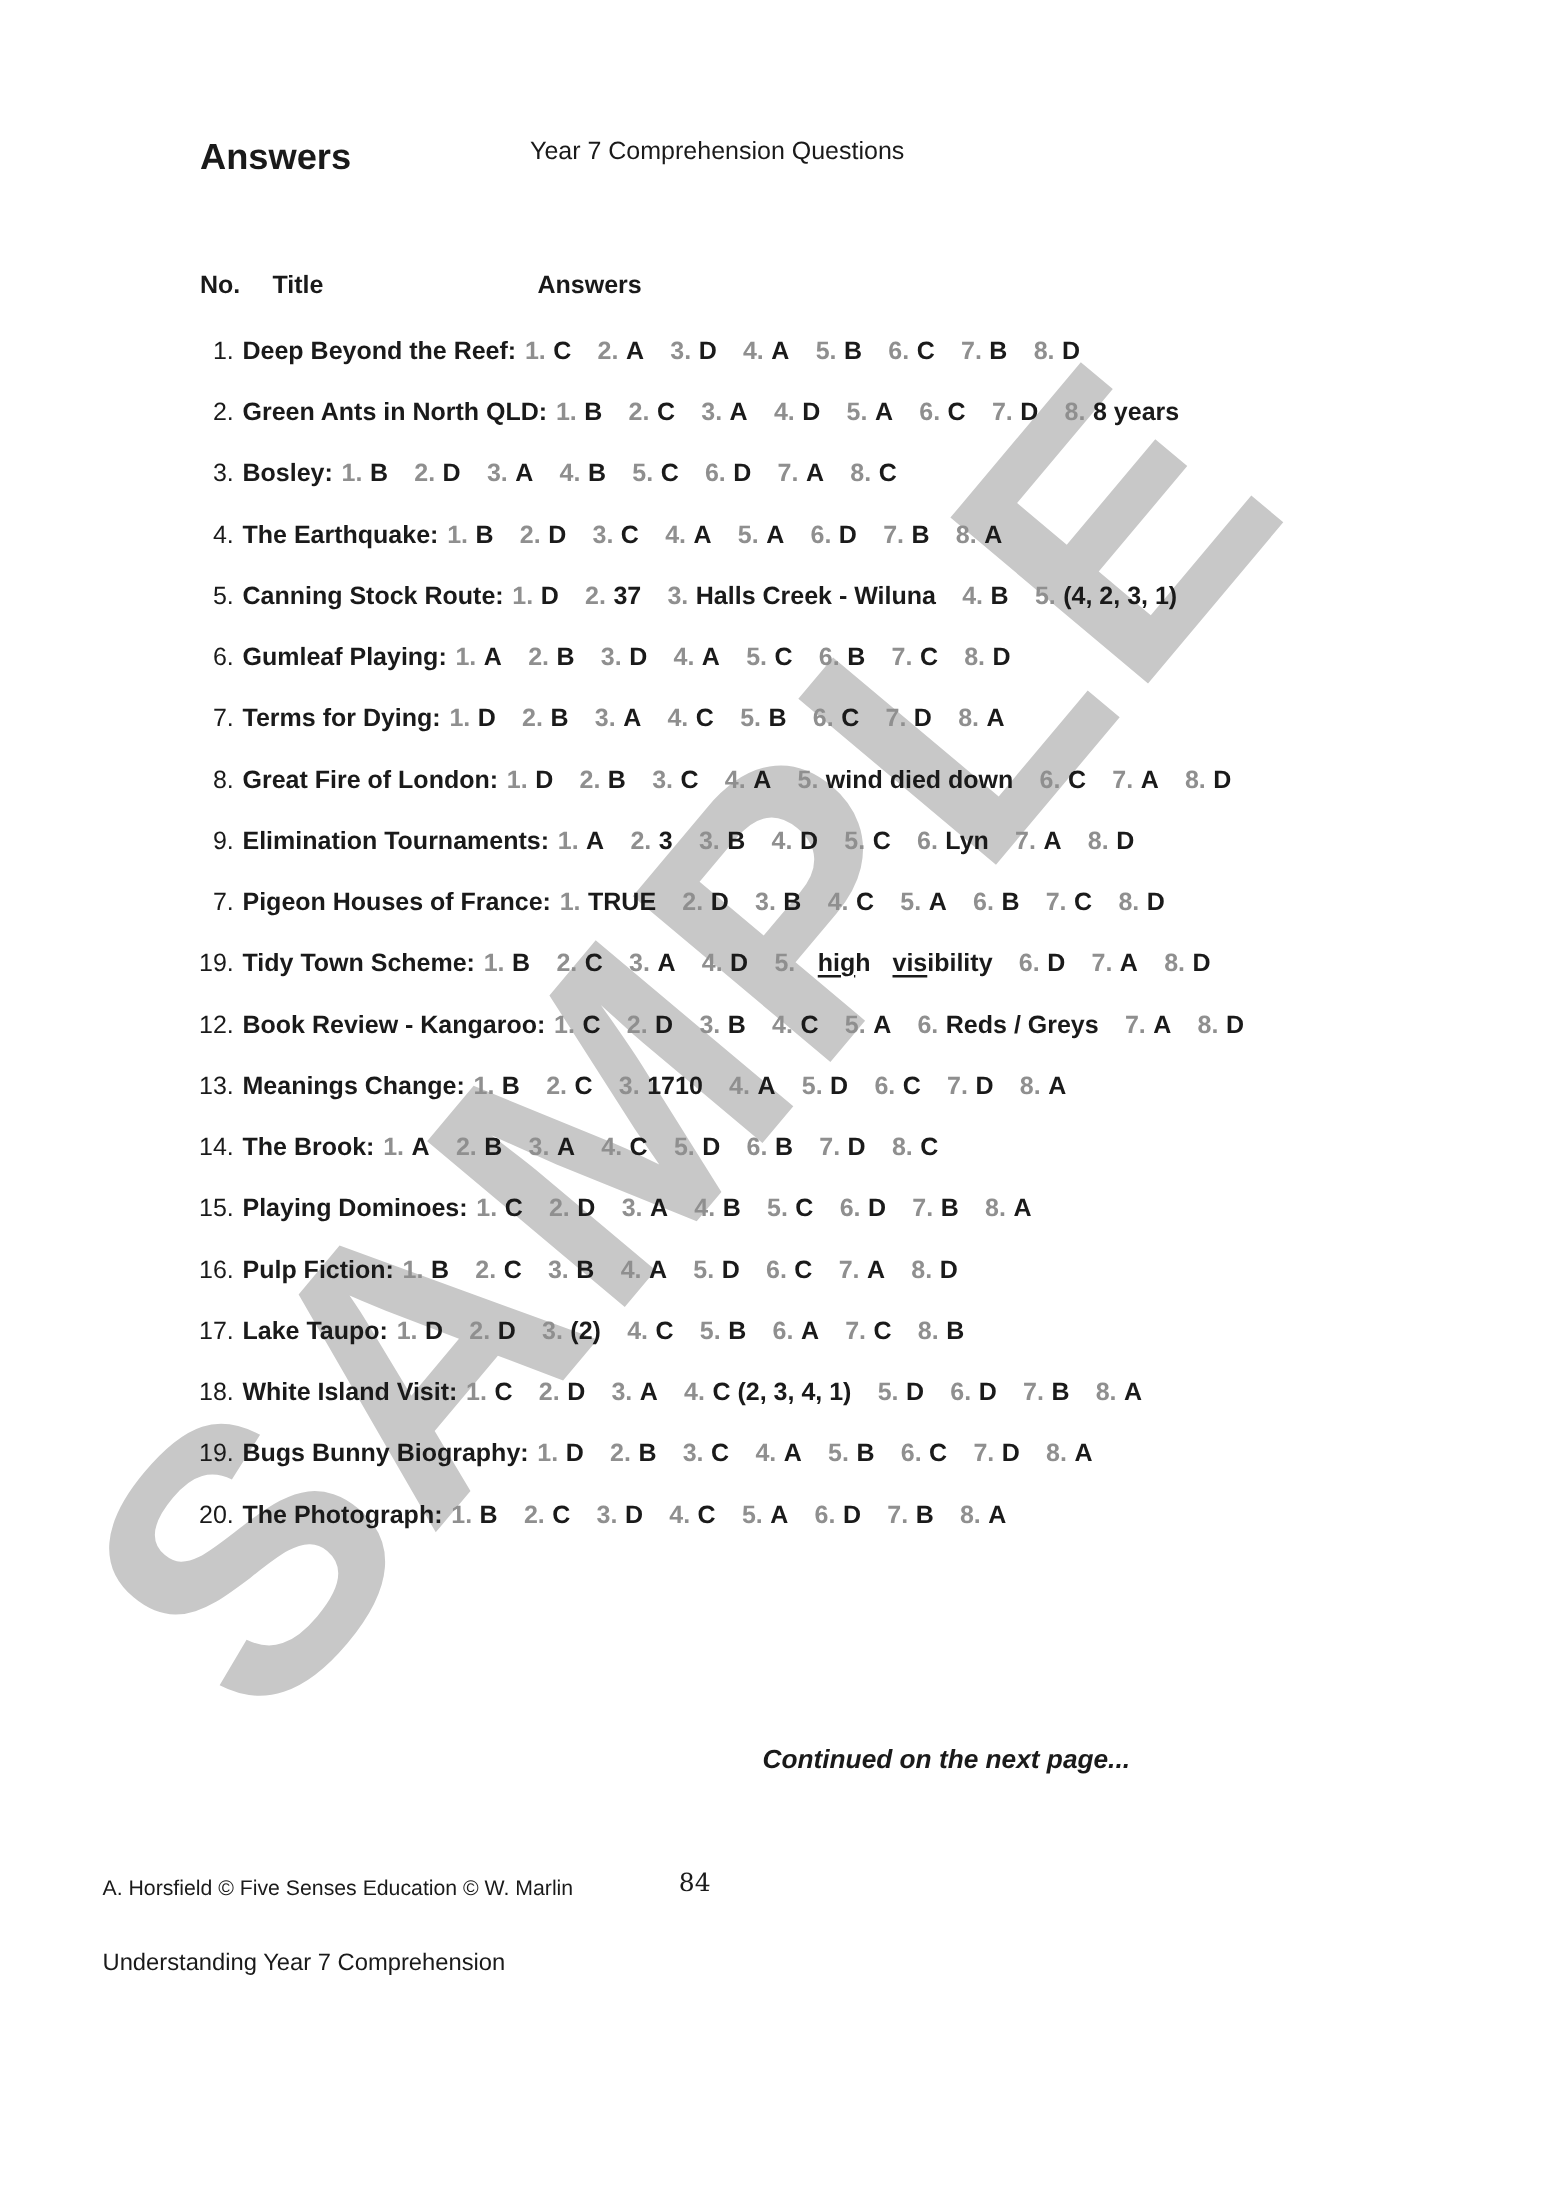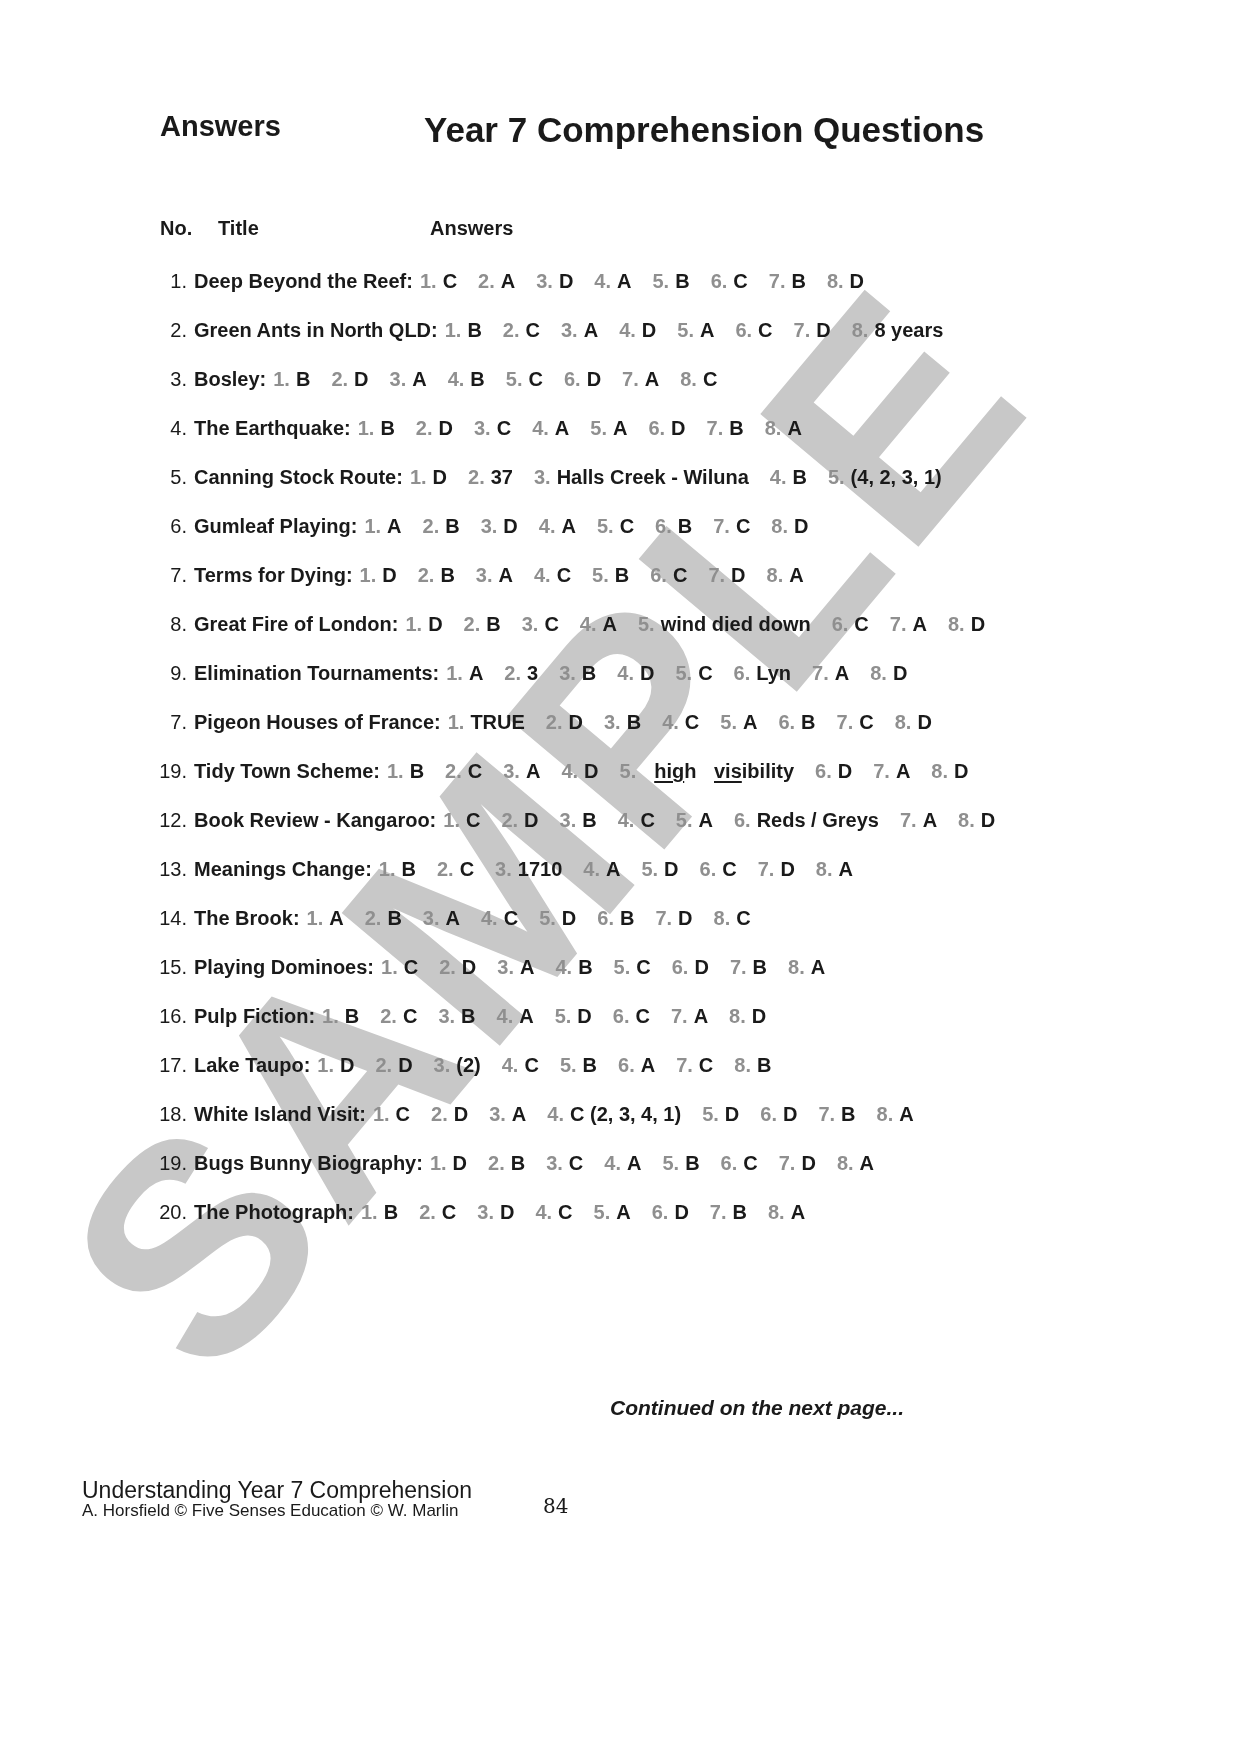--- a/index.html
+++ b/index.html
@@ -28,21 +28,21 @@
   }
 
   .content { position: absolute; inset: 0; z-index: 1; }
 
   .hdr-answers {
     position: absolute; left: 160px; top: 110px;
     font-size: 29px; font-weight: 700;
   }
   .hdr-title {
     position: absolute; left: 424px; top: 110px;
-    font-size: 35px; font-weight: 700;
+    font-size: 20px; font-weight: 400;
   }
 
   .col-no     { position: absolute; left: 160px; top: 217px; font-size: 20px; font-weight: 700; }
   .col-title  { position: absolute; left: 218px; top: 217px; font-size: 20px; font-weight: 700; }
   .col-ans    { position: absolute; left: 430px; top: 217px; font-size: 20px; font-weight: 700; }
 
   .rows {
     position: absolute; left: 150px; top: 269px; right: 50px;
     font-size: 20px; line-height: 24px;
   }
@@ -57,21 +57,21 @@
   .pair .q { color: #8f8f8f; margin-right: 6px; }
   .pair .v { color: #1a1a1a; }
   .pair .v u { text-decoration: underline; text-underline-offset: 3px; padding-left: 12px; }
   .line2 { padding-left: 151px; margin-top: 3px; }
 
   .continued {
     position: absolute; left: 610px; top: 1396px;
     font-size: 21px; font-weight: 700; font-style: italic;
   }
 
-  .footer-line1 { position: absolute; left: 82px; top: 1477px; font-size: 23px; }
+  .footer-line1 { position: absolute; left: 82px; top: 1560px; font-size: 19px; }
   .footer-line2 { position: absolute; left: 82px; top: 1501px; font-size: 17px; }
   .page-number  {
     position: absolute; left: 543px; top: 1494px;
     font-size: 20px; font-family: "DejaVu Serif", serif;
   }
 </style>
 </head>
 <body>
 
 <div class="page">

